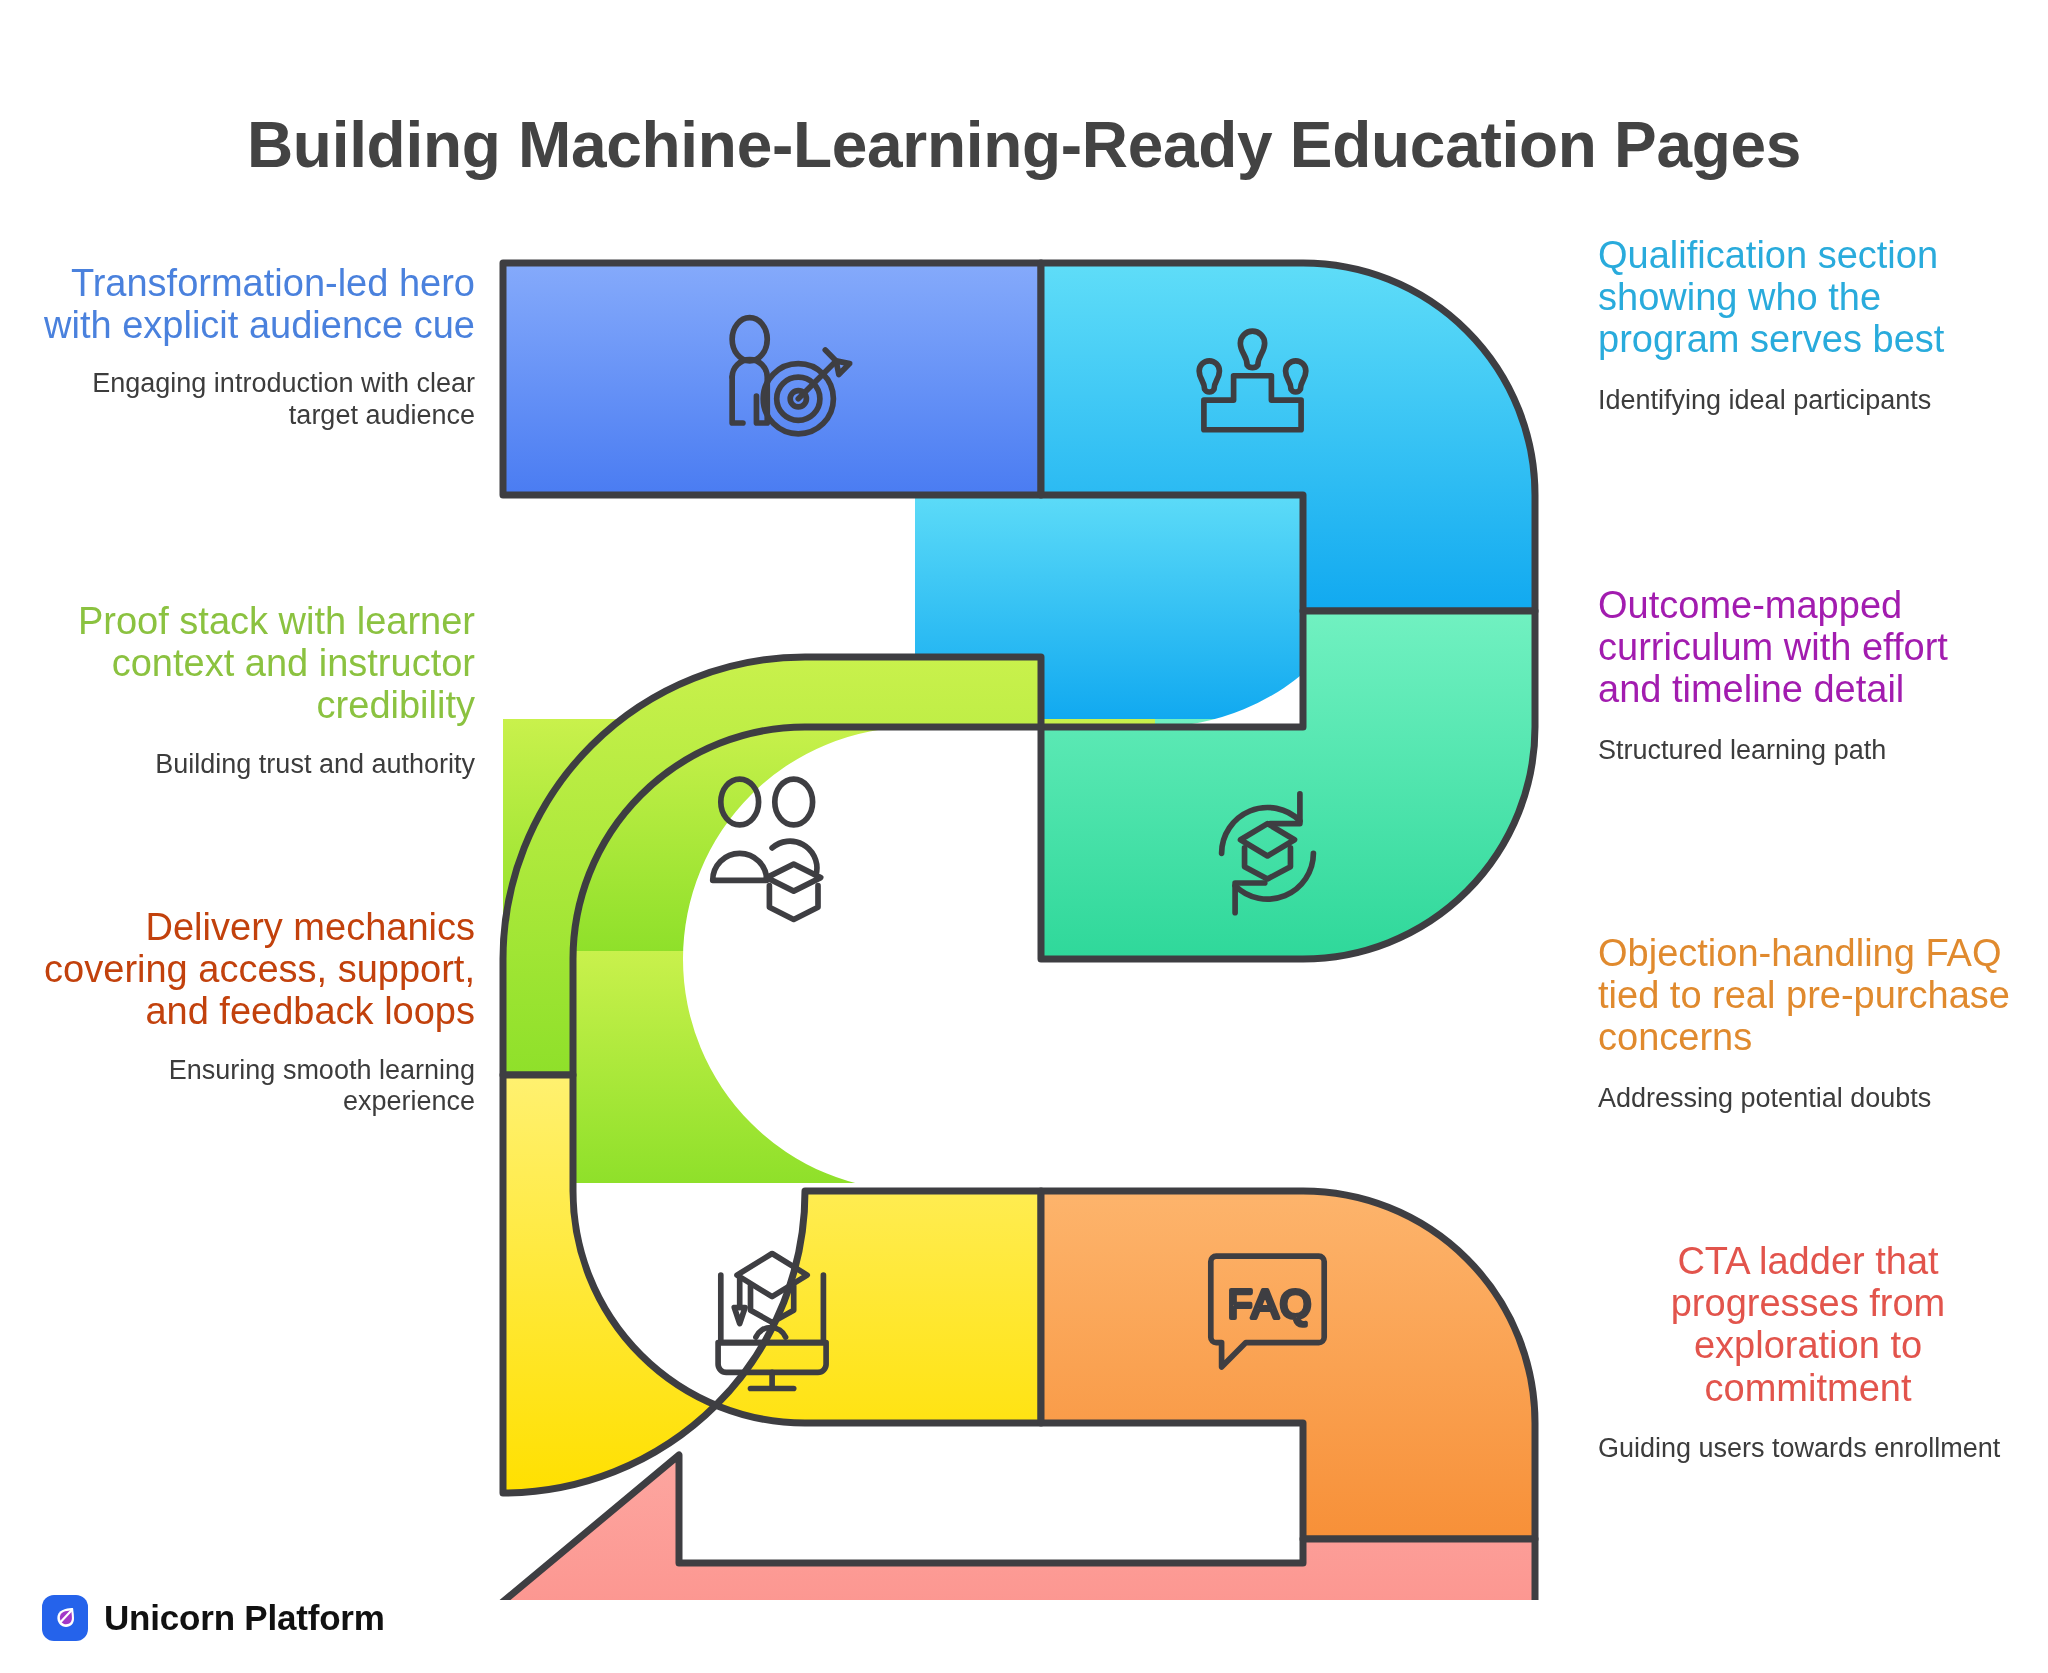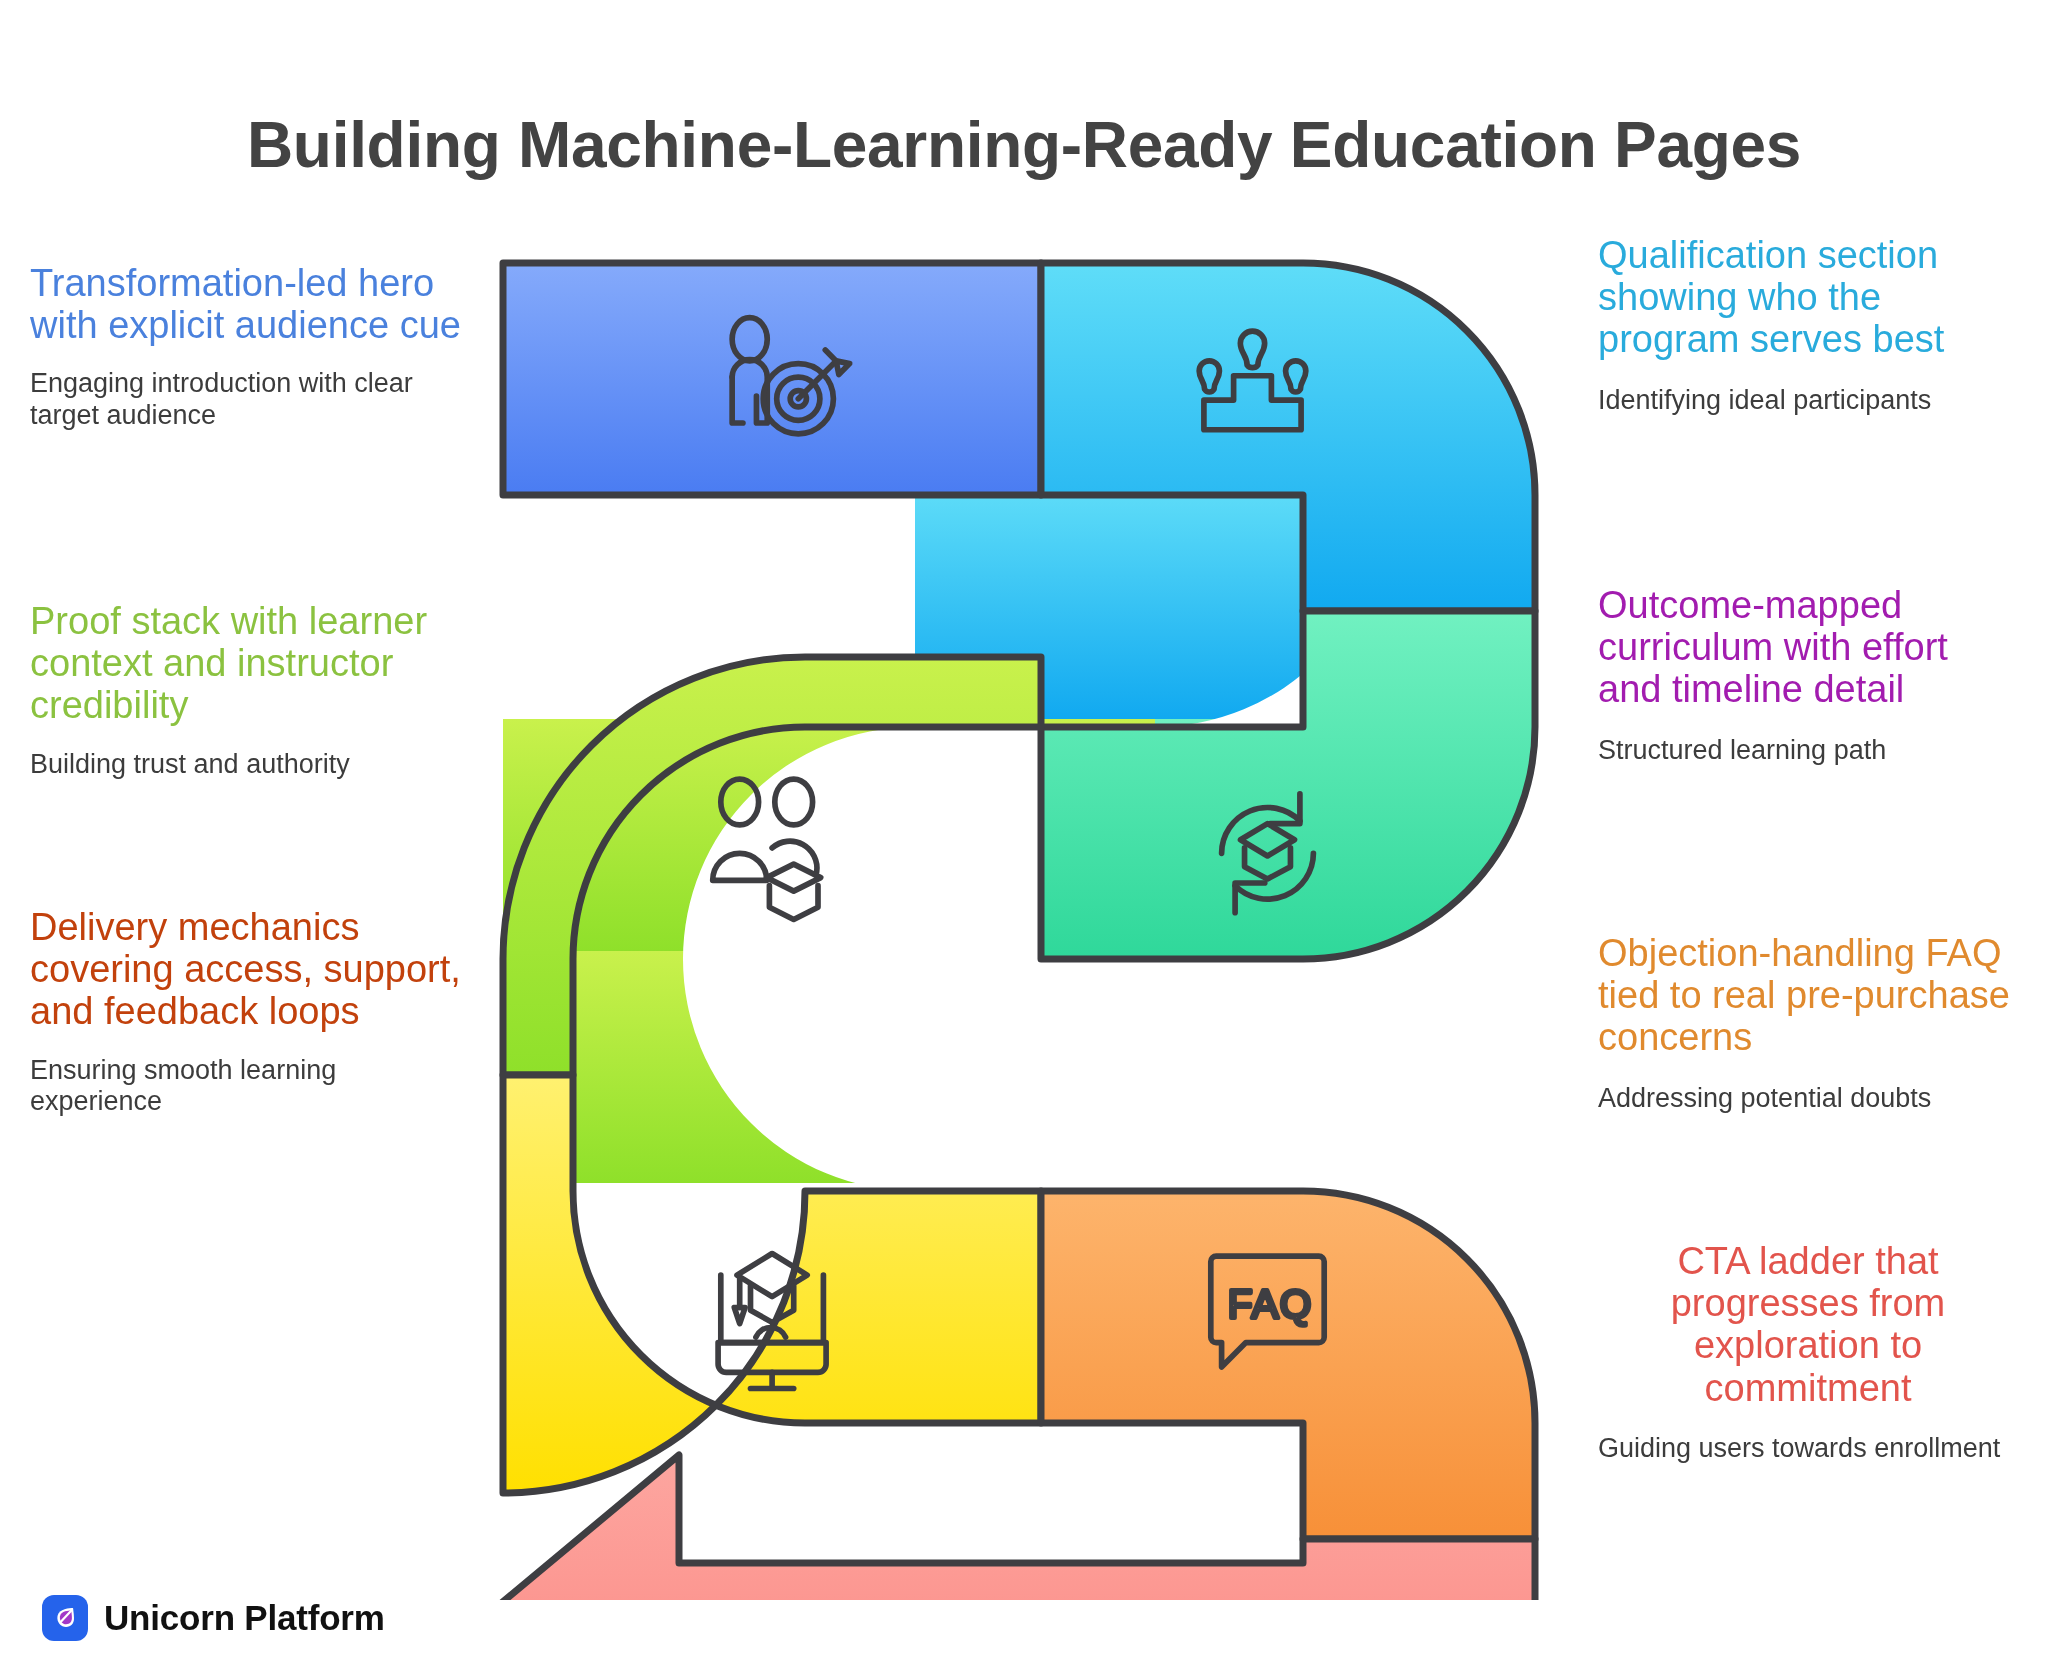--- a/index.html
+++ b/index.html
@@ -37,20 +37,21 @@
     font-weight: 400;
     margin: 0;
   }
   .block .sub {
     font-size: 27px;
     line-height: 1.17;
     color: #3c3c3c;
     margin: 0;
   }
   .left-block {
+    text-align: right;
   }
   .left-block .sub {
     margin-top: 22px;
   }
   .right-block {
     text-align: left;
   }
   .right-block .sub {
     margin-top: 24px;
   }

